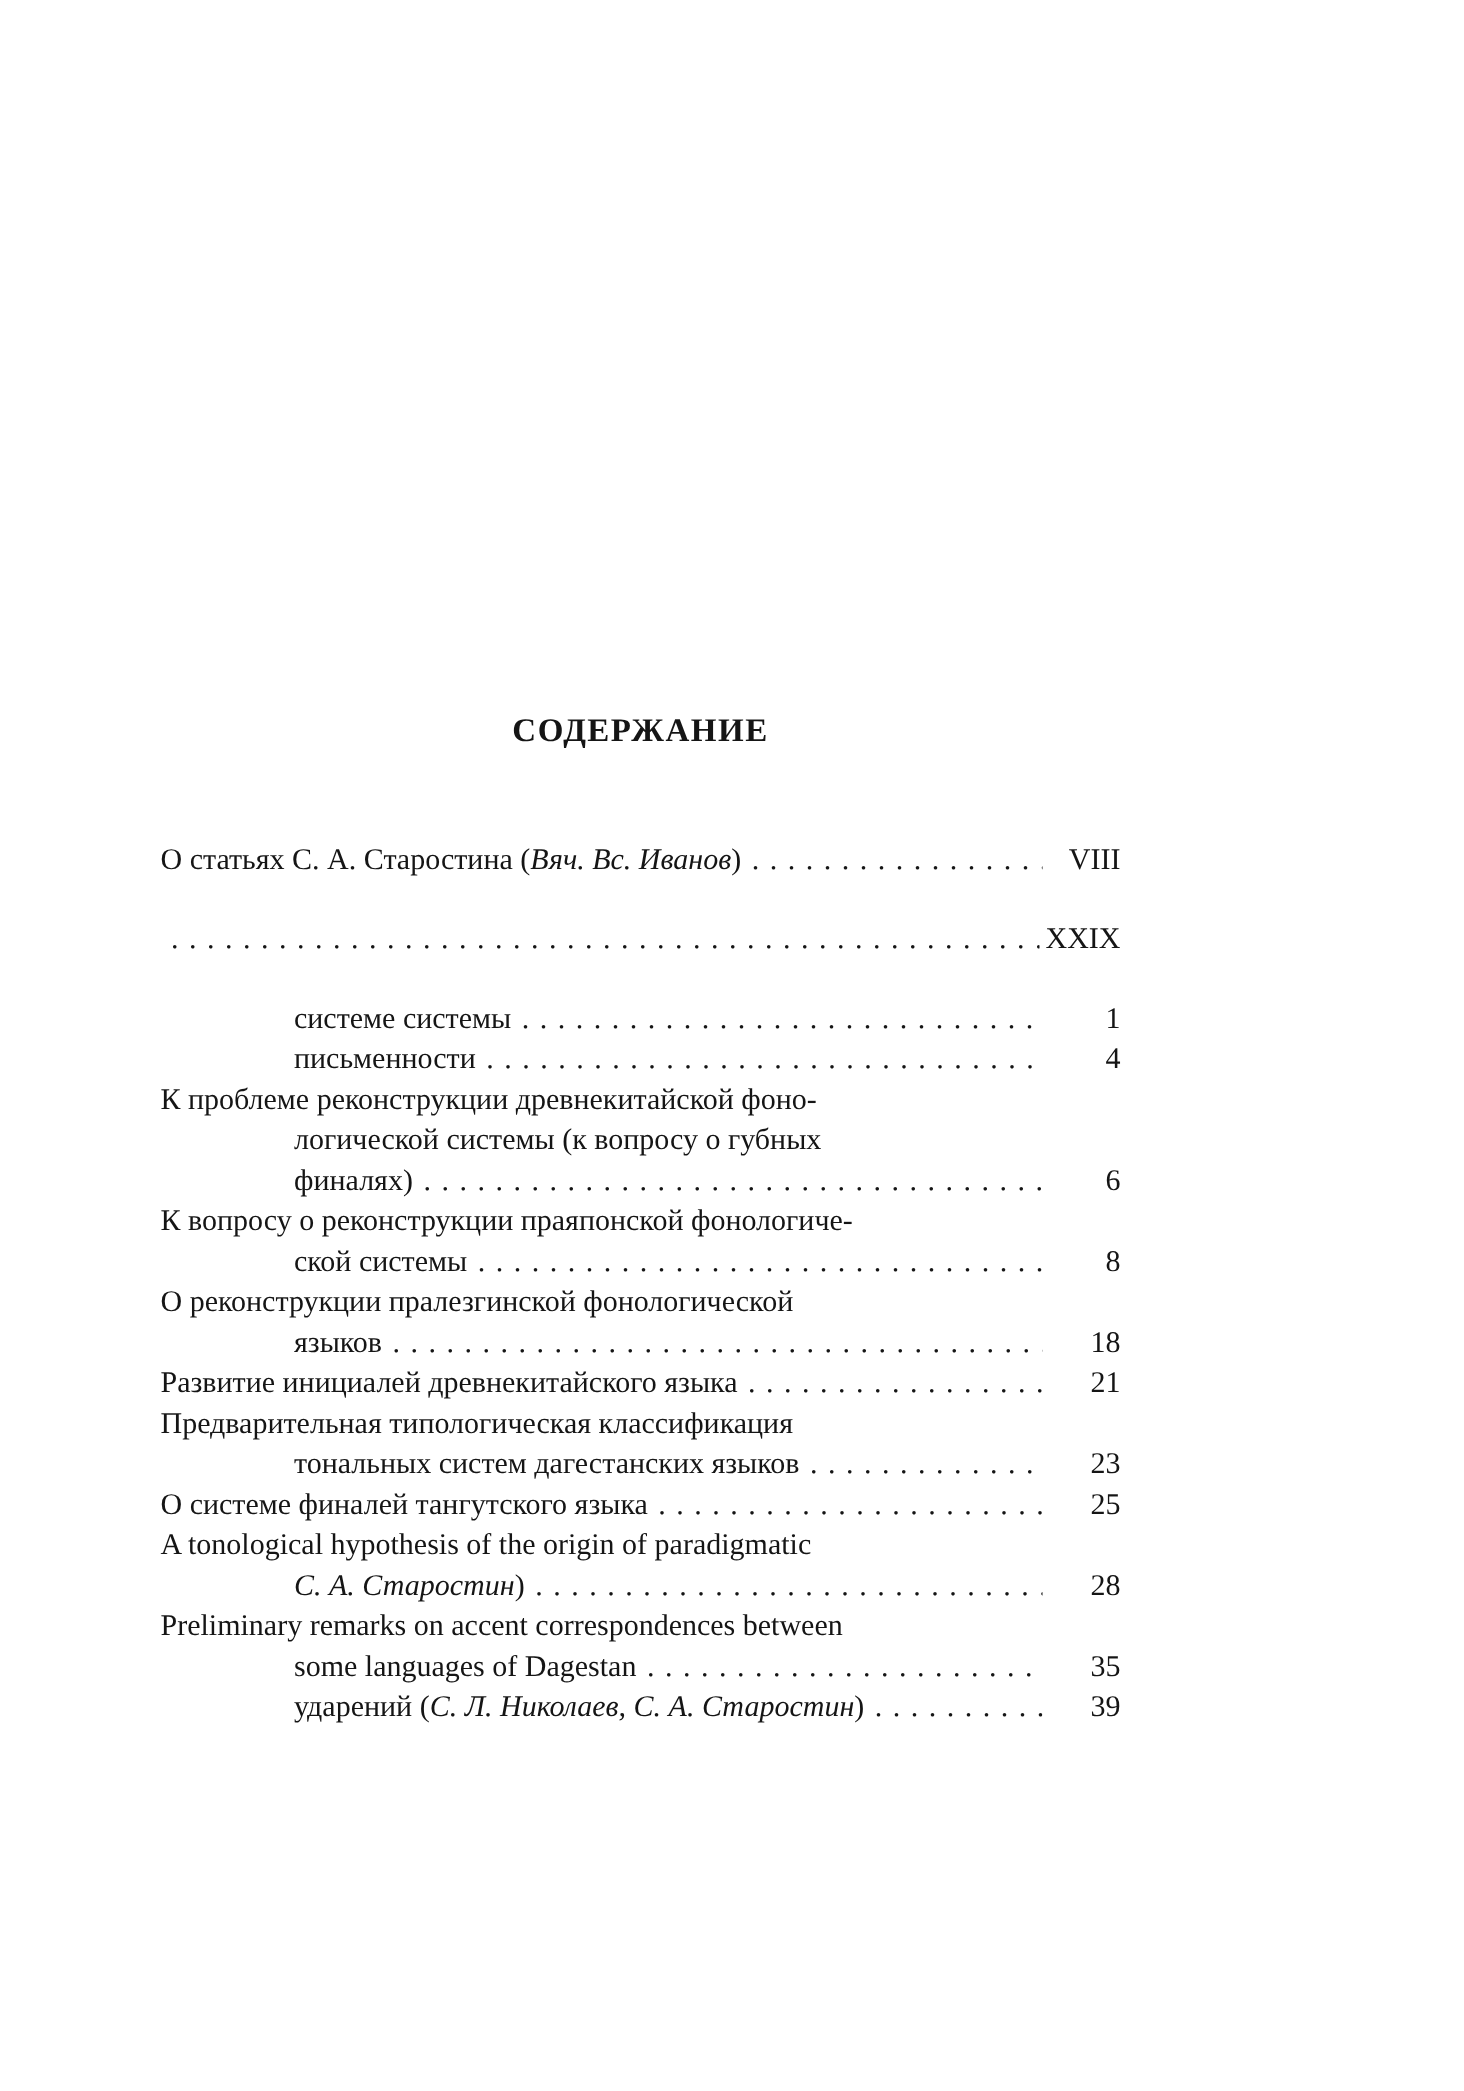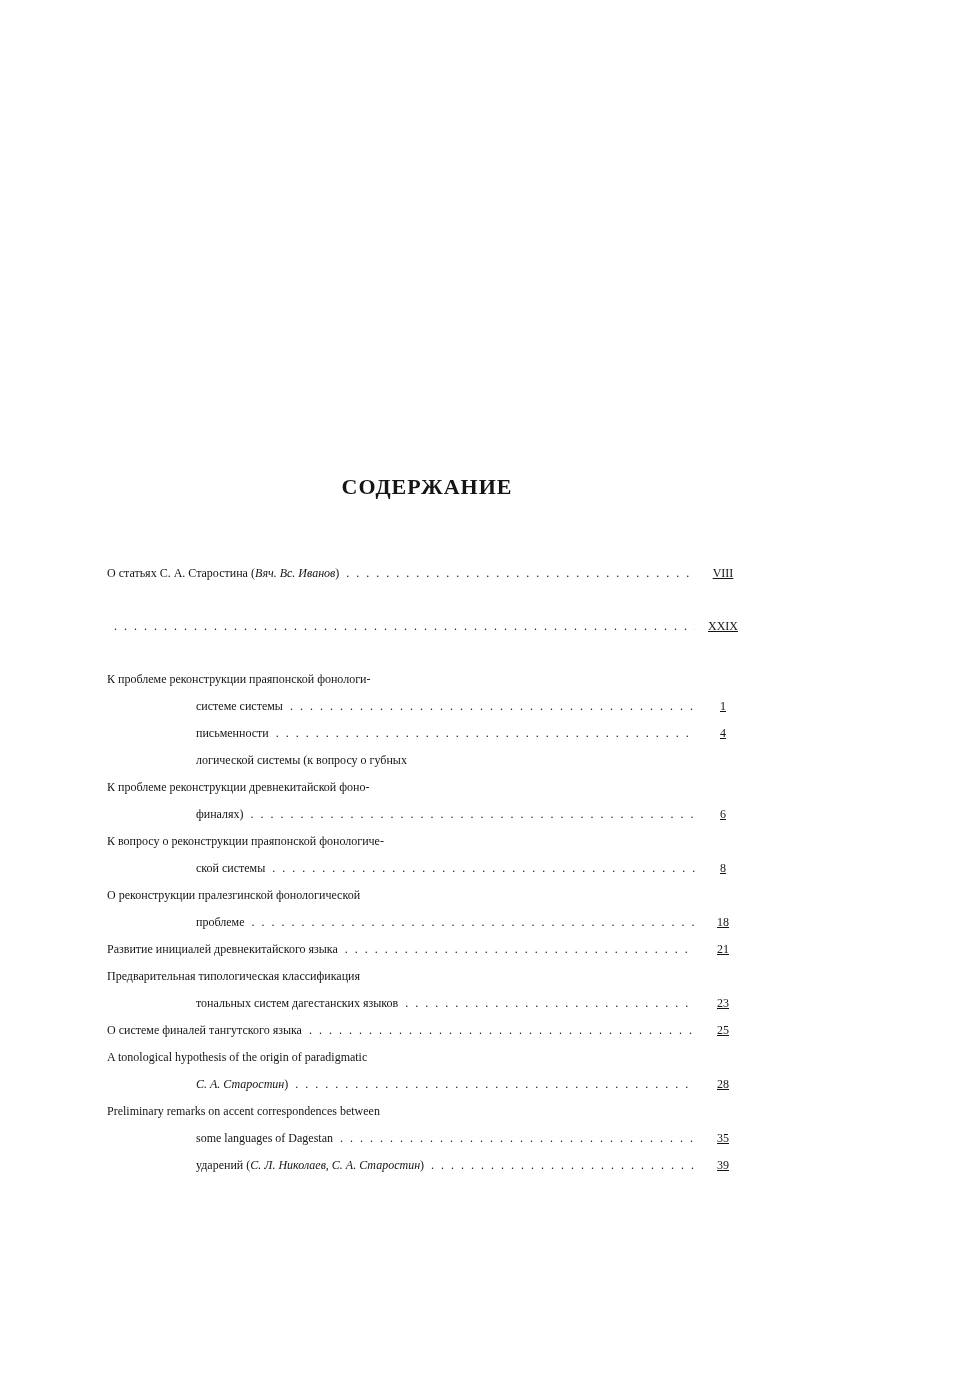--- a/index.html
+++ b/index.html
@@ -23,21 +23,21 @@
     top: 474px;
   }
   .title {
     text-align: center;
     font-weight: bold;
     font-size: 22px;
     letter-spacing: 1px;
     margin: 0 0 60px 0;
   }
   .toc {
-    font-size: 12px;
+    font-size: 20px;
     line-height: 27px;
   }
   .entry { margin: 0; }
   .entry.gap-after { margin-bottom: 26px; }
   .line {
     display: flex;
     align-items: baseline;
   }
   .line.indent { padding-left: 89px; }
   .line .text {
@@ -49,22 +49,21 @@
     min-width: 0;
     overflow: hidden;
     white-space: nowrap;
     letter-spacing: 7px;
     margin: 0 4px 0 7px;
     color: #151515;
   }
   .pagenum {
     flex: 0 0 auto;
     min-width: 48px;
-    text-align: center;
-    text-decoration: underline;
+    text-align: right;
   }
   .it { font-style: italic; }
 </style>
 </head>
 <body>
 
 <div class="page">
   <div class="content">
     <h1 class="title">СОДЕРЖАНИЕ</h1>
     <div class="toc" id="toc-list">
@@ -75,42 +74,39 @@
             <span class="pagenum">VIII</span>
           </div>
         </div>
         <div class="entry gap-after">
           <div class="line">
             <span class="leader">........................................................................................................................</span>
             <span class="pagenum">XXIX</span>
           </div>
         </div>
         <div class="entry">
-          <div class="line">
-            <span class="text"><span>К проблеме реконструкции праяпонской фонологи-</span></span>
-          </div>
           <div class="line indent">
             <span class="text"><span>системе системы</span></span>
             <span class="leader">........................................................................................................................</span>
             <span class="pagenum">1</span>
           </div>
         </div>
         <div class="entry">
           <div class="line indent">
             <span class="text"><span>письменности</span></span>
             <span class="leader">........................................................................................................................</span>
             <span class="pagenum">4</span>
           </div>
         </div>
         <div class="entry">
+          <div class="line">
+            <span class="text"><span>К проблеме реконструкции древнекитайской фоно-</span></span>
+          </div>
           <div class="line indent">
             <span class="text"><span>логической системы (к вопросу о губных</span></span>
-          </div>
-          <div class="line">
-            <span class="text"><span>К проблеме реконструкции древнекитайской фоно-</span></span>
           </div>
           <div class="line indent">
             <span class="text"><span>финалях)</span></span>
             <span class="leader">........................................................................................................................</span>
             <span class="pagenum">6</span>
           </div>
         </div>
         <div class="entry">
           <div class="line">
             <span class="text"><span>К вопросу о реконструкции праяпонской фонологиче-</span></span>
@@ -119,21 +115,21 @@
             <span class="text"><span>ской системы</span></span>
             <span class="leader">........................................................................................................................</span>
             <span class="pagenum">8</span>
           </div>
         </div>
         <div class="entry">
           <div class="line">
             <span class="text"><span>О реконструкции пралезгинской фонологической</span></span>
           </div>
           <div class="line indent">
-            <span class="text"><span>проблеме</span></span>
+            <span class="text"><span>языков</span></span>
             <span class="leader">........................................................................................................................</span>
             <span class="pagenum">18</span>
           </div>
         </div>
         <div class="entry">
           <div class="line">
             <span class="text"><span>Развитие инициалей древнекитайского языка</span></span>
             <span class="leader">........................................................................................................................</span>
             <span class="pagenum">21</span>
           </div>

